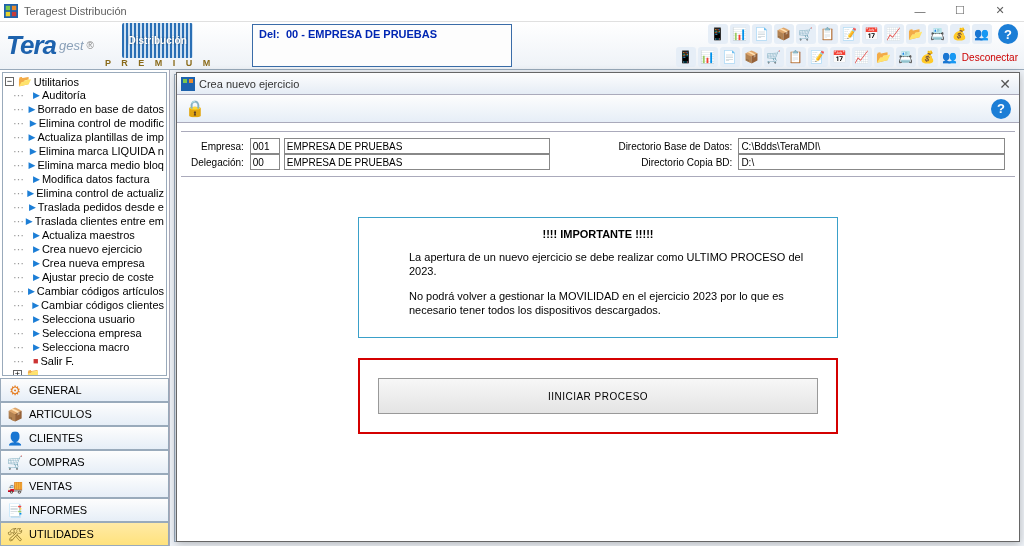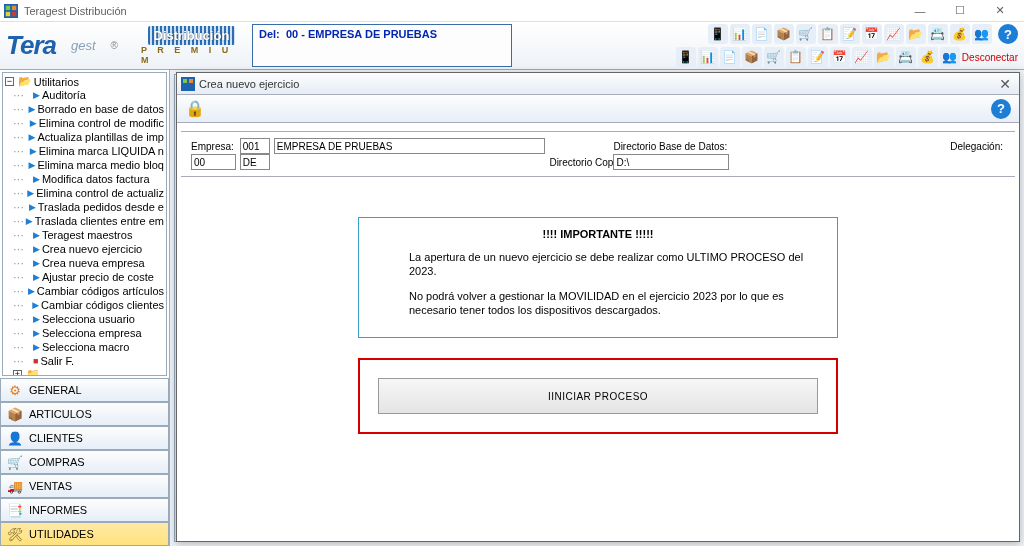--- a/index.html
+++ b/index.html
@@ -8,25 +8,25 @@
 
 .titlebar { height: 22px; background: #fff; display: flex; align-items: center; padding: 0 4px; border-bottom: 1px solid #e0e0e0; }
 .titlebar-icon { width: 14px; height: 14px; margin-right: 6px; }
 .titlebar-title { flex: 0 0 auto; color: #606060; }
 .titlebar-spacer { flex: 1; }
 .win-btn { width: 40px; height: 20px; display: flex; align-items: center; justify-content: center; color: #606060; cursor: pointer; }
 
 
 .header { height: 48px; display: flex; align-items: stretch; padding: 2px 6px; gap: 6px; background: linear-gradient(#fff,#eef2f7); border-bottom: 1px solid #9ab; }
 .logo { width: 240px; display: flex; flex-direction: column; justify-content: center; }
-.logo-main { display: flex; align-items: center; gap: 15px; }
+.logo-main { display: flex; align-items: center; gap: 3px; }
 .logo-tera { font-size: 26px; font-weight: bold; color: #1d62ad; font-style: italic; letter-spacing: -1px;}
 .logo-gest { font-size: 13px; color: #8aa0b8; font-style: italic; }
 .logo-r { font-size: 10px; color: #888; vertical-align: super; }
-.logo-dist { background: repeating-linear-gradient(90deg,#2a6fb5 0 2px,#cfe1f2 2px 4px); color:#fff; font-weight:bold; padding:2px 6px; font-size:13px; text-shadow:0 0 2px #0006; border-radius:2px;}
+.logo-dist { background: repeating-linear-gradient(90deg,#2a6fb5 0 2px,#cfe1f2 2px 4px); color:#fff; font-weight:bold; padding:12px 6px; font-size:10px; text-shadow:0 0 2px #0006; border-radius:2px;}
 .logo-prem { letter-spacing: 4px; color:#8a6b1a; font-size:9px; font-weight:bold; margin-left:4px;}
 .info-box { border: 1px solid #3a6ca8; padding: 3px 6px; font-size: 10px; min-width: 260px; background:#fdfdfd;}
 .info-box div { white-space: pre; }
 .info-emp { color: #0026b3; font-weight: bold; }
 .info-usu { color: #b40000; font-weight: bold; }
 .toolbar-wrap { flex:1; display:flex; flex-direction:column; align-items:flex-end; justify-content:space-between; }
 .toolbar-row { display: flex; gap: 2px; }
 .tb-icon { width: 20px; height: 20px; border-radius:3px; display:flex; align-items:center; justify-content:center; font-size:12px;}
 .disconnect { color: #c00; font-size: 10px; text-align:right; margin-top:1px; cursor:pointer;}
 .help-round { width: 20px; height: 20px; background: #1c7ed6; color:#fff; border-radius:50%; display:flex; align-items:center; justify-content:center; font-weight:bold; font-size:13px; margin-left:4px;}
@@ -197,21 +197,21 @@
               <span>Traslada pedidos desde e</span>
             </div>
             <div class="tree-item">
               <span class="dots">⋯</span>
               <span class="play">▶</span>
               <span>Traslada clientes entre em</span>
             </div>
             <div class="tree-item">
               <span class="dots">⋯</span>
               <span class="play">▶</span>
-              <span>Teragest maestros</span>
+              <span>Actualiza maestros</span>
             </div>
             <div class="tree-item">
               <span class="dots">⋯</span>
               <span class="play">▶</span>
               <span>Crea nuevo ejercicio</span>
             </div>
             <div class="tree-item">
               <span class="dots">⋯</span>
               <span class="play">▶</span>
               <span>Crea nueva empresa</span>
@@ -309,20 +309,21 @@
     <div class="help-round">?</div>
   </div>
   <div class="modal-body">
     <hr class="hr">
     <div class="form-row-grid">
       <span class="form-label">Empresa:</span>
       <div class="field-sm">001</div>
       <div class="field-lg">EMPRESA DE PRUEBAS</div>
       <span></span>
       <span class="form-label">Directorio Base de Datos:</span>
+      <div class="field-lg">C:\Bdds\TeraMDI\</div>
 
       <span class="form-label">Delegación:</span>
       <div class="field-sm">00</div>
       <div class="field-lg">EMPRESA DE PRUEBAS</div>
       <span></span>
       <span class="form-label">Directorio Copia BD:</span>
       <div class="field-lg">D:\</div>
     </div>
     <hr class="hr">
     <div class="warning-box">

